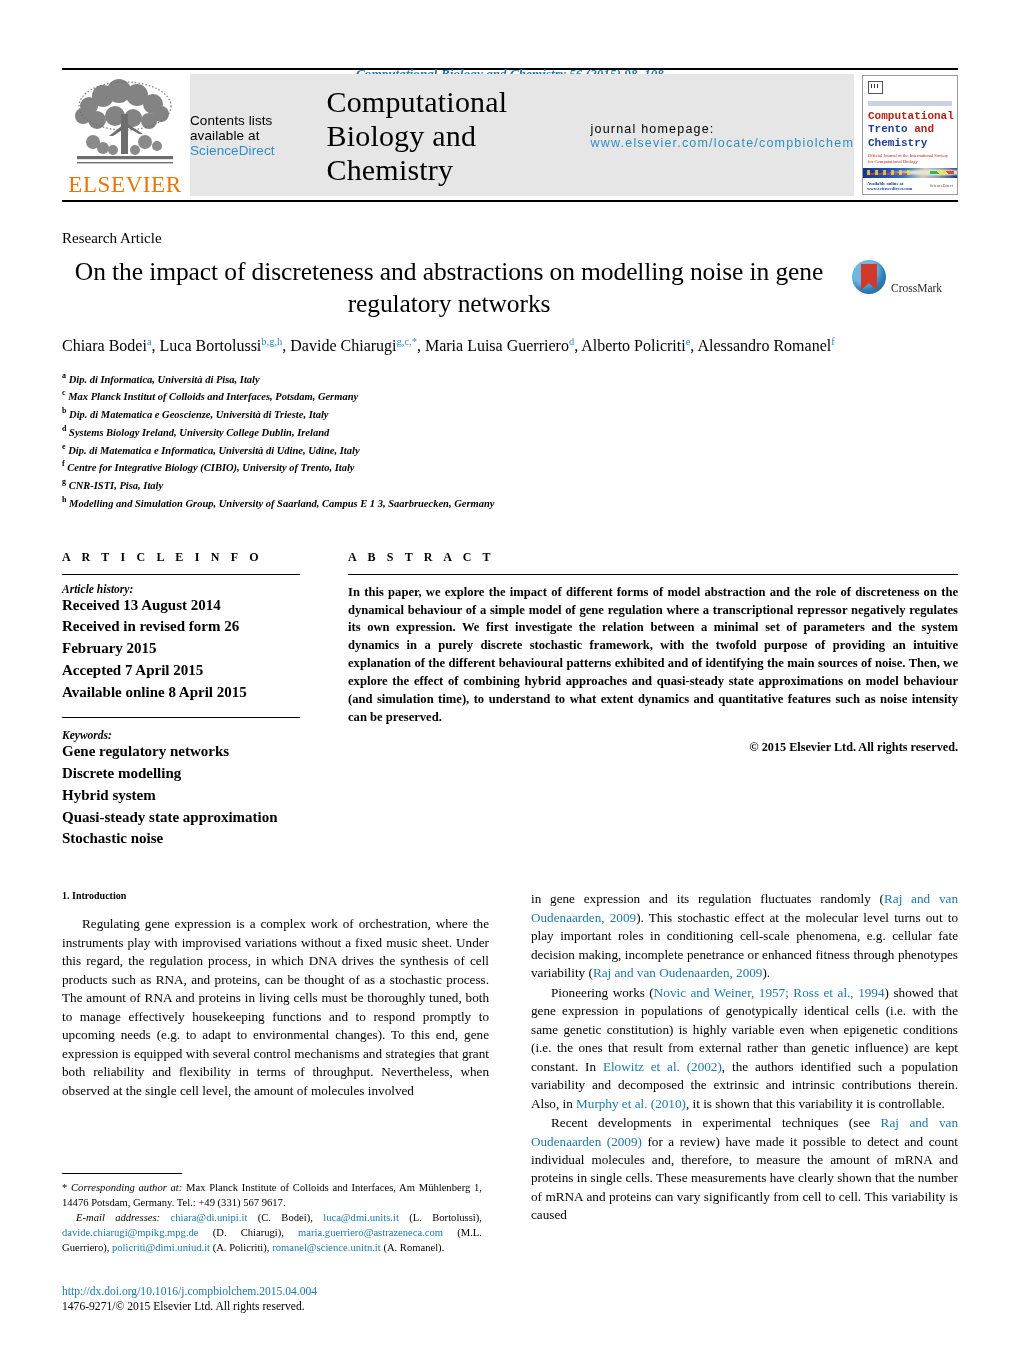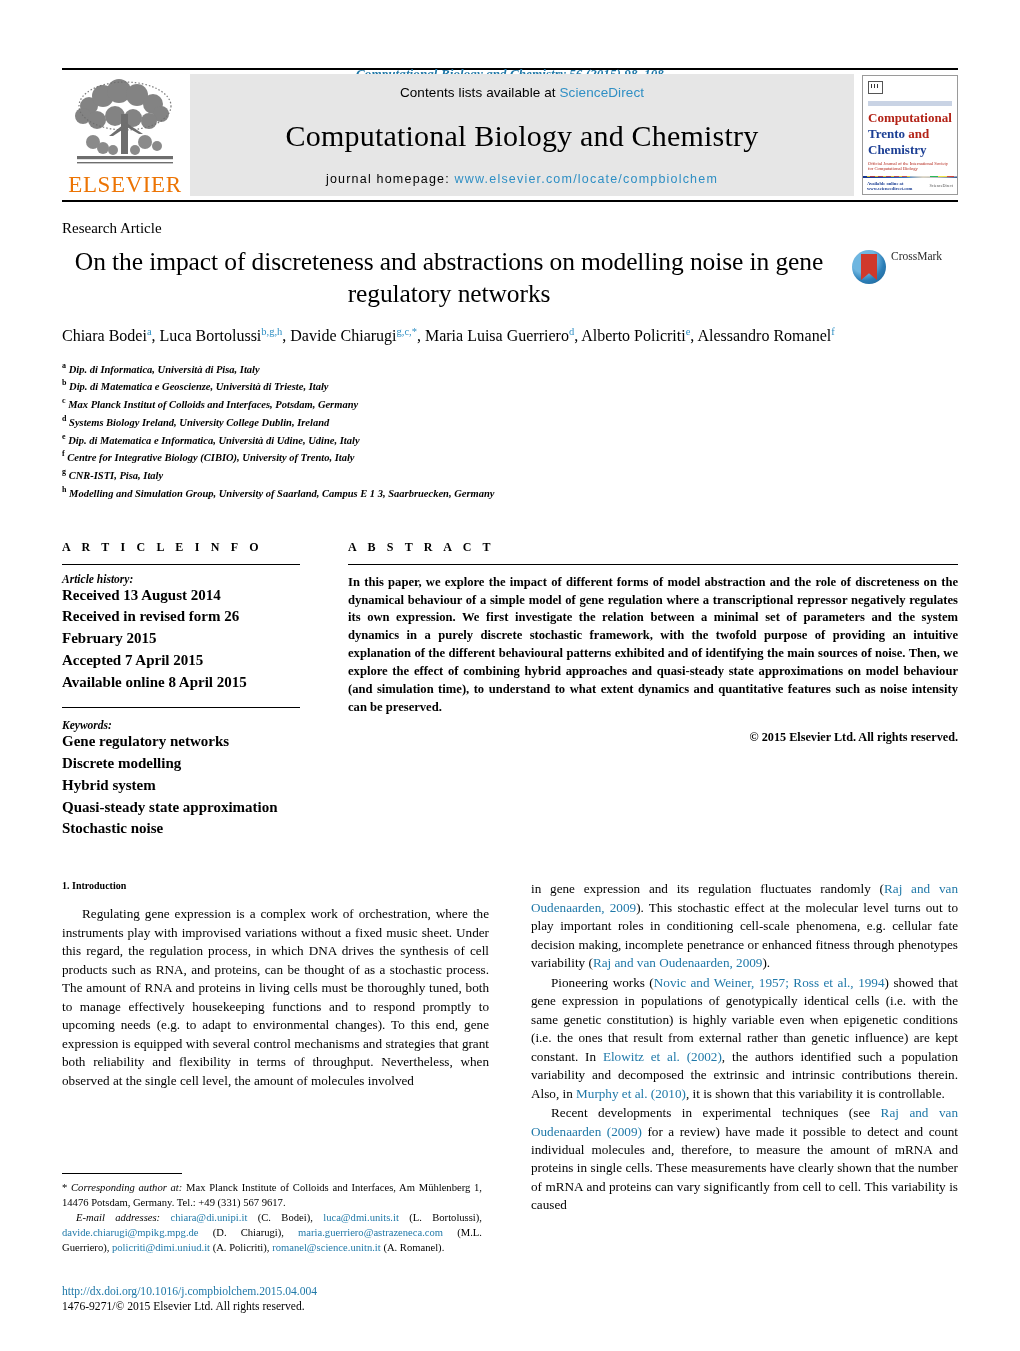--- a/index.html
+++ b/index.html
@@ -52,21 +52,21 @@
     font-size: 23px;
     letter-spacing: .6px;
     line-height: 1;
     margin-top: 1px;
   }
   .banner {
     flex: 1 1 auto;
     background: #e6e6e6;
     margin: 4px 8px 4px 2px;
     display: flex;
-    flex-direction: column;
+    flex-direction: row;
     align-items: center;
     justify-content: space-between;
     padding: 11px 0 10px 0;
   }
   .contents-line { font-size: 13.5px; font-family: "Liberation Sans", sans-serif; letter-spacing: .1px;}
   .contents-line .sd { color: #2f8fc4; }
   .journal-title {
     font-size: 30px;
     font-family: "Liberation Serif", serif;
     letter-spacing: .2px;
@@ -90,21 +90,21 @@
   .cover-head { padding: 4px 5px 1px 5px; }
   .cover-mini-logo {
     width: 15px; height: 13px; border: 1px solid #555;
     display: inline-block; position: relative; background:#fff;
   }
   .cover-mini-logo:before{
     content:""; position:absolute; left:2px; top:2px; right:2px; bottom:5px;
     background: repeating-linear-gradient(90deg,#333 0 1px,#fff 1px 3px);
   }
   .cover-bar { height: 5px; background: #c9d3e4; margin: 3px 0 4px 0; }
-  .cover-title { font-family: Liberation Serif, serif; font-weight: bold; font-size: 13px; line-height: 1.22; }
+  .cover-title { font-family: Liberation Mono, monospace; font-weight: bold; font-size: 11px; line-height: 1.22; }
   .cover-title .c-red { color: #b32317; }
   .cover-title .c-blue { color: #1c3f94; }
   .cover-sub { font-size: 4.6px; color: #b32317; margin-top: 3px; line-height:1.2; }
   .cover-img {
     flex: 1 1 auto;
     margin-top: 3px;
     background:
       radial-gradient(ellipse at 78% 45%, #e9e2d4 0 22%, rgba(233,226,212,0) 48%),
       linear-gradient(115deg, #13328a 0%, #1f52b8 28%, #2f78c9 46%, #cfcabc 64%, #8fa0b4 80%, #123a86 100%);
     position: relative;
@@ -124,34 +124,34 @@
   .cover-foot {
     height: 16px; background:#fff; display:flex; align-items:center;
     justify-content:space-between; padding:0 4px; }
   .cover-foot-l { font-size:4.6px; color:#1c3f94; font-weight:bold;}
   .cover-foot-r { font-size:4.2px; color:#555; text-align:right; line-height:1.1;}
 
   
   .article-type {
     font-family: "Liberation Serif", serif;
     font-size: 15px;
-    margin-top: 18px;
+    margin-top: 28px;
   }
   .title-row { display: flex; align-items: flex-start; margin-top: 9px; }
   .article-title {
     flex: 1 1 auto;
     font-size: 25.5px;
     line-height: 1.26;
     font-weight: normal;
     margin: 0;
     padding-right: 16px;
     letter-spacing: -.1px;
     text-align: center;
   }
-  .crossmark { flex: 0 0 106px; display: flex; align-items: flex-start; gap: 5px; padding-top: 4px;}
+  .crossmark { flex: 0 0 106px; display: flex; align-items: flex-end; gap: 5px; padding-top: 4px;}
   .cm-badge { width: 34px; height: 34px; position: relative; }
   .cm-badge .ring {
     position:absolute; inset:0; border-radius:50%;
     background: radial-gradient(circle at 34% 30%, #6fb6e0 0 38%, #2c7fb8 62%, #1b5c8c 100%);
   }
   .cm-badge .mark {
     position:absolute; left:9px; top:4px; width:16px; height:26px;
     background:#d0392b;
     clip-path: polygon(0 0, 100% 0, 100% 100%, 50% 74%, 0 100%);
   }
@@ -316,22 +316,22 @@
           <span class="mark"></span>
       </span>
       <span class="cm-text">CrossMark</span>
     </div>
   </div>
 
   <div class="authors">Chiara Bodei<sup>a</sup>, Luca Bortolussi<sup>b,g,h</sup>, Davide Chiarugi<sup>g,c,*</sup>, Maria Luisa Guerriero<sup>d</sup>, Alberto Policriti<sup>e</sup>, Alessandro Romanel<sup>f</sup></div>
 
   <div class="affiliations">
     <div><sup>a</sup> <span>Dip. di Informatica, Università di Pisa, Italy</span></div>
+    <div><sup>c</sup> <span>Max Planck Institut of Colloids and Interfaces, Potsdam, Germany</span></div>
     <div><sup>b</sup> <span>Dip. di Matematica e Geoscienze, Università di Trieste, Italy</span></div>
-    <div><sup>c</sup> <span>Max Planck Institut of Colloids and Interfaces, Potsdam, Germany</span></div>
     <div><sup>d</sup> <span>Systems Biology Ireland, University College Dublin, Ireland</span></div>
     <div><sup>e</sup> <span>Dip. di Matematica e Informatica, Università di Udine, Udine, Italy</span></div>
     <div><sup>f</sup> <span>Centre for Integrative Biology (CIBIO), University of Trento, Italy</span></div>
     <div><sup>g</sup> <span>CNR-ISTI, Pisa, Italy</span></div>
     <div><sup>h</sup> <span>Modelling and Simulation Group, University of Saarland, Campus E 1 3, Saarbruecken, Germany</span></div>
   </div>
 
   <div class="info-abstract">
 
     <div class="col-info">

